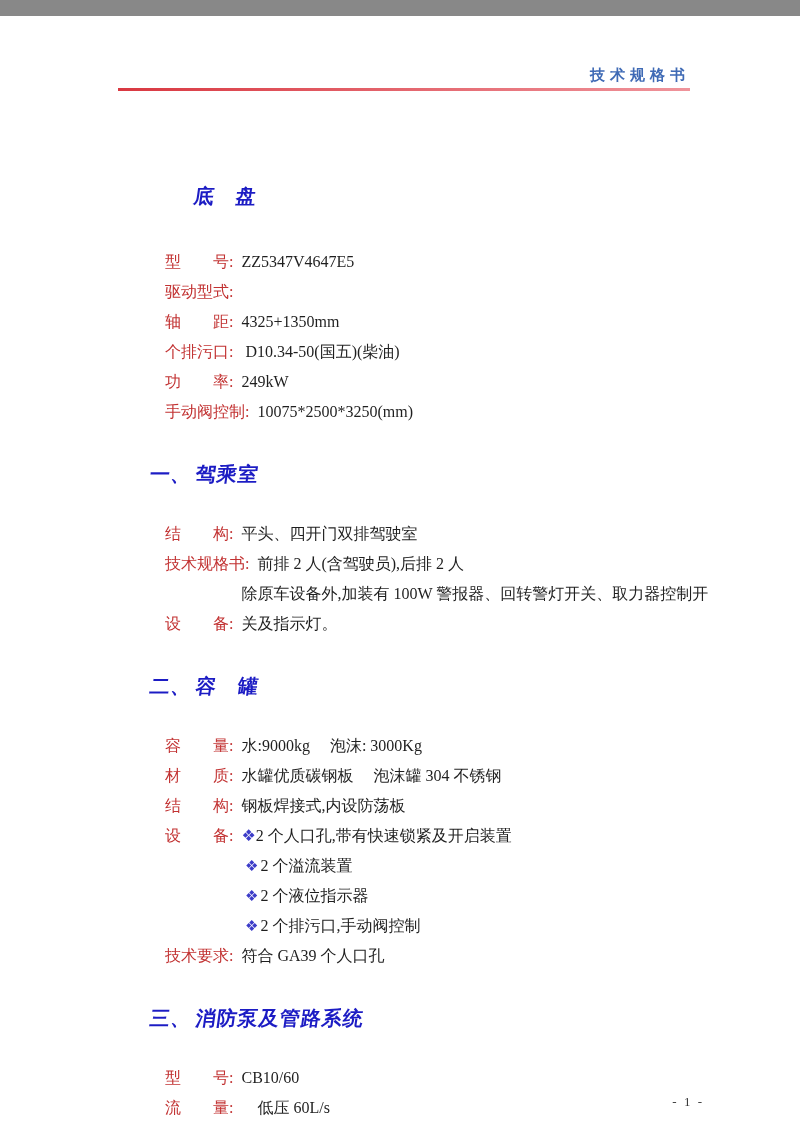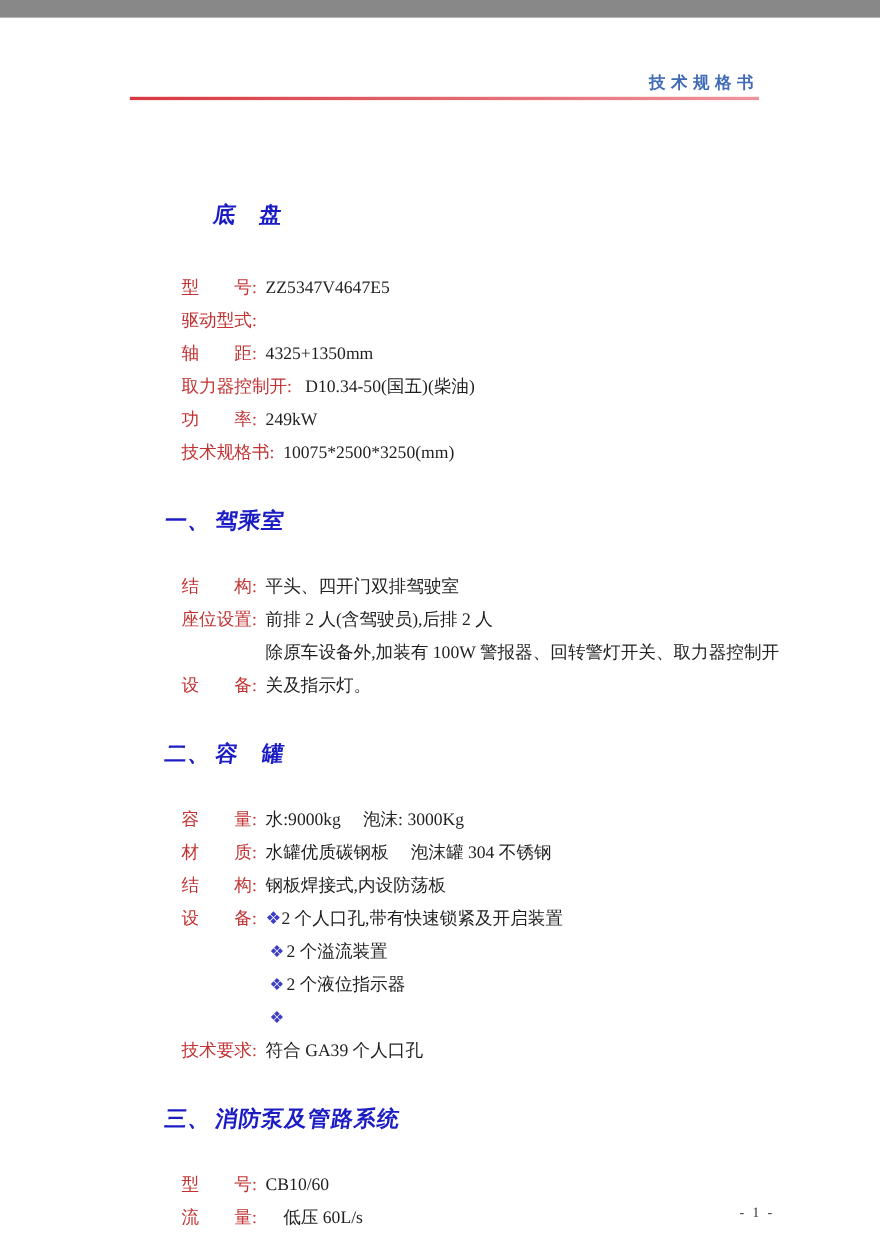--- a/index.html
+++ b/index.html
@@ -92,41 +92,41 @@
       <span class="val">ZZ5347V4647E5</span>
     </div>
     <div class="row">
       <span class="lbl">驱动型式:</span>
     </div>
     <div class="row">
       <span class="lbl">轴　　距:</span>
       <span class="val">4325+1350mm</span>
     </div>
     <div class="row">
-      <span class="lbl">取力器控制开:</span>
+      <span class="lbl">个排污口:</span>
       <span class="val"> D10.34-50(国五)(柴油)</span>
     </div>
     <div class="row">
       <span class="lbl">功　　率:</span>
       <span class="val">249kW</span>
     </div>
     <div class="row">
-      <span class="lbl">技术规格书:</span>
+      <span class="lbl">手动阀控制:</span>
       <span class="val">10075*2500*3250(mm)</span>
     </div>
 
     <div class="sec">
       <span class="sec-inner"><span>一、</span><span class="sec-title">驾乘室</span></span>
     </div>
     <div class="row">
       <span class="lbl">结　　构:</span>
       <span class="val">平头、四开门双排驾驶室</span>
     </div>
     <div class="row">
-      <span class="lbl">座位设置:</span>
+      <span class="lbl">技术规格书:</span>
       <span class="val">前排 2 人(含驾驶员),后排 2 人</span>
     </div>
     <div class="row">
       <span class="lbl">设　　备:</span>
       <span class="val">除原车设备外,加装有 100W 警报器、回转警灯开关、取力器控制开
 关及指示灯。</span>
     </div>
 
     <div class="sec">
       <span class="sec-inner"><span>二、</span><span class="sec-title">容　罐</span></span>
@@ -150,20 +150,21 @@
     <div class="row brow">
       <span class="bullet">❖</span>
       <span class="val">2 个溢流装置</span>
     </div>
     <div class="row brow">
       <span class="bullet">❖</span>
       <span class="val">2 个液位指示器</span>
     </div>
     <div class="row brow">
       <span class="bullet">❖</span>
+      <span class="val">2 个排污口,手动阀控制</span>
     </div>
     <div class="row">
       <span class="lbl">技术要求:</span>
       <span class="val">符合 GA39 个人口孔</span>
     </div>
 
     <div class="sec">
       <span class="sec-inner"><span>三、</span><span class="sec-title">消防泵及管路系统</span></span>
     </div>
     <div class="row">

